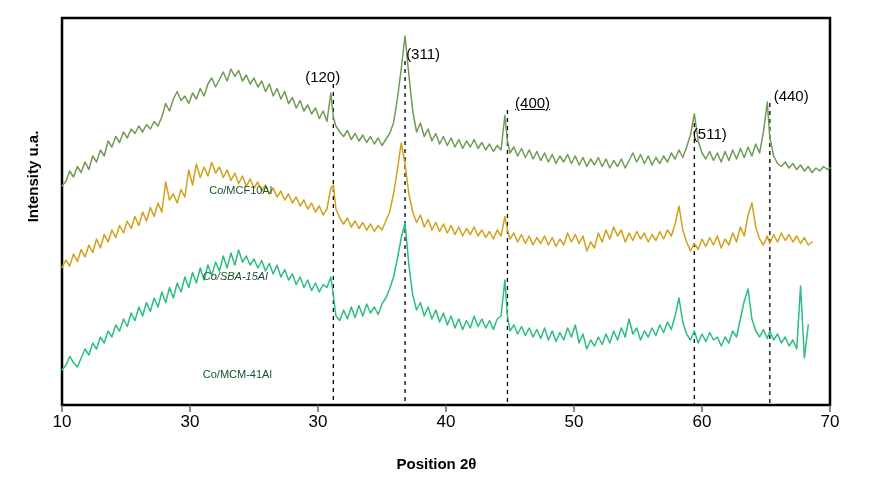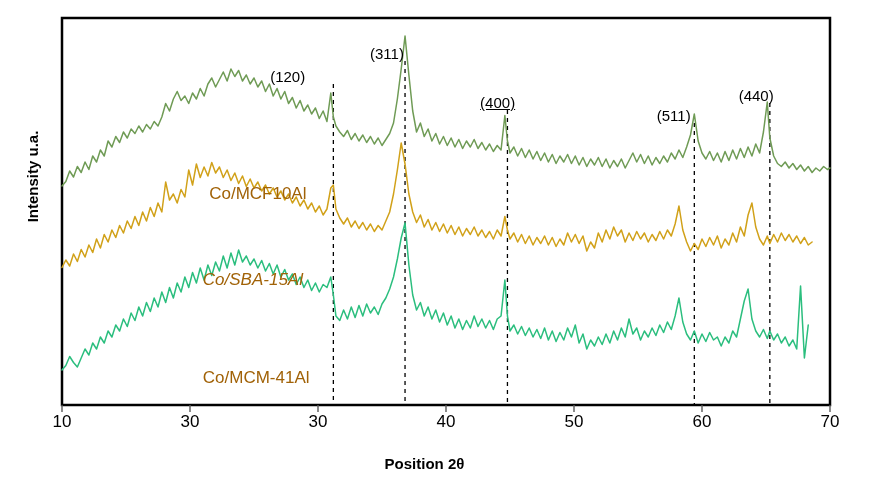--- a/index.html
+++ b/index.html
@@ -29,48 +29,48 @@
     font-size: 15px;
     font-weight: bold;
     color: #000000;
     transform: rotate(-90deg);
     transform-origin: center center;
     letter-spacing: 0px;
     white-space: nowrap;
   }
   .xlabel {
     position: absolute;
-    left: 0px;
+    left: 12px;
     top: 455px;
     width: 849px;
     text-align: center;
     font-size: 15px;
     font-weight: bold;
     color: #000000;
   }
   .tick-label {
     position: absolute;
     font-size: 17px;
     color: #000000;
     text-align: center;
     width: 40px;
     top: 412px;
   }
   .peak-label {
     position: absolute;
     font-size: 15px;
     color: #000000;
-    text-align: left;
+    text-align: right;
     width: 70px;
     white-space: nowrap;
   }
   .series-label {
     position: absolute;
-    font-size: 17px;
-    color: #a16207;
+    font-size: 11px;
+    color: #14532d;
     white-space: nowrap;
   }
   svg { display: block; }
 </style>
 </head>
 <body>
 
 <div id="figure">
 
   <div class="ylabel">Intensity u.a.</div>
@@ -99,19 +99,19 @@
       <div class="tick-label" style="left: 42px;">10</div>
       <div class="tick-label" style="left: 170px;">30</div>
       <div class="tick-label" style="left: 298px;">30</div>
       <div class="tick-label" style="left: 426px;">40</div>
       <div class="tick-label" style="left: 554px;">50</div>
       <div class="tick-label" style="left: 682px;">60</div>
       <div class="tick-label" style="left: 810px;">70</div>
       <div class="peak-label" style="left: 270.2px; top: 68px;">(120)</div>
       <div class="peak-label" style="left: 370.04px; top: 45px;">(311)</div>
       <div class="peak-label" style="left: 480.12px; top: 94px; text-decoration: underline;">(400)</div>
-      <div class="peak-label" style="left: 656.76px; top: 107px;">(511)</div>
+      <div class="peak-label" style="left: 656.76px; top: 125px;">(511)</div>
       <div class="peak-label" style="left: 738.68px; top: 87px;">(440)</div>
       <div class="series-label" style="left: 209.2px; top: 184px;">Co/MCF10Al</div>
       <div class="series-label" style="left: 202.8px; top: 270px; font-style: italic;">Co/SBA-15Al</div>
       <div class="series-label" style="left: 202.8px; top: 368px;">Co/MCM-41Al</div>
     </div>
 </div>
 
 </body></html>

